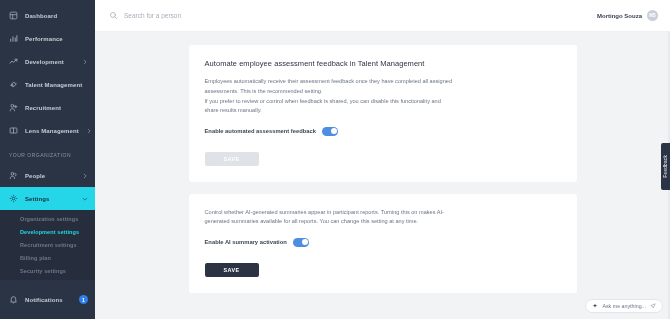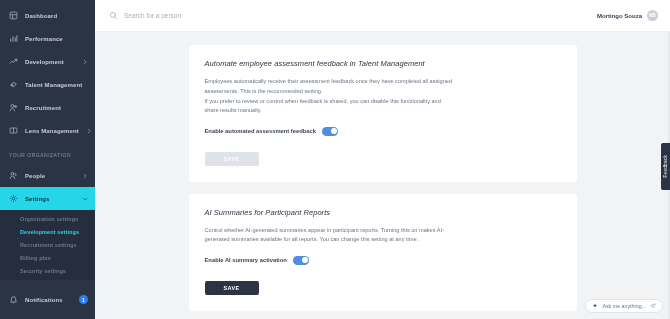--- a/index.html
+++ b/index.html
@@ -136,21 +136,20 @@
     background: #FFFFFF;
     border-radius: 3px;
     padding: 14px 16px 16px 16px;
   }
   .card-title {
     font-size: 7.5px;
     color: #2C3444;
     font-weight: normal;
     margin-bottom: 9px;
     letter-spacing: .05px;
-    font-style: italic;
   }
   .card-body {
     font-size: 5.6px;
     line-height: 1.75;
     color: #6C7585;
     margin-bottom: 11px;
     max-width: 250px;
   }
   .toggle-row {
     display: flex; align-items: center; gap: 6px;
@@ -388,21 +387,20 @@
         <div class="toggle-row">
           <span class="toggle-label">Enable automated assessment feedback</span>
           <span class="toggle">
             <span class="knob"></span>
           </span>
         </div>
         <button class="btn disabled" disabled="">SAVE</button>
       </section>
 
       <section class="card">
-        <h2 class="card-title">AI Summaries for Participant Reports</h2>
         <p class="card-body">Control whether AI-generated summaries appear in participant reports. Turning this on makes AI-generated summaries available for all reports. You can change this setting at any time.</p>
         <div class="toggle-row">
           <span class="toggle-label">Enable AI summary activation</span>
           <span class="toggle">
             <span class="knob"></span>
           </span>
         </div>
         <button class="btn primary">SAVE</button>
       </section>
     </div>

